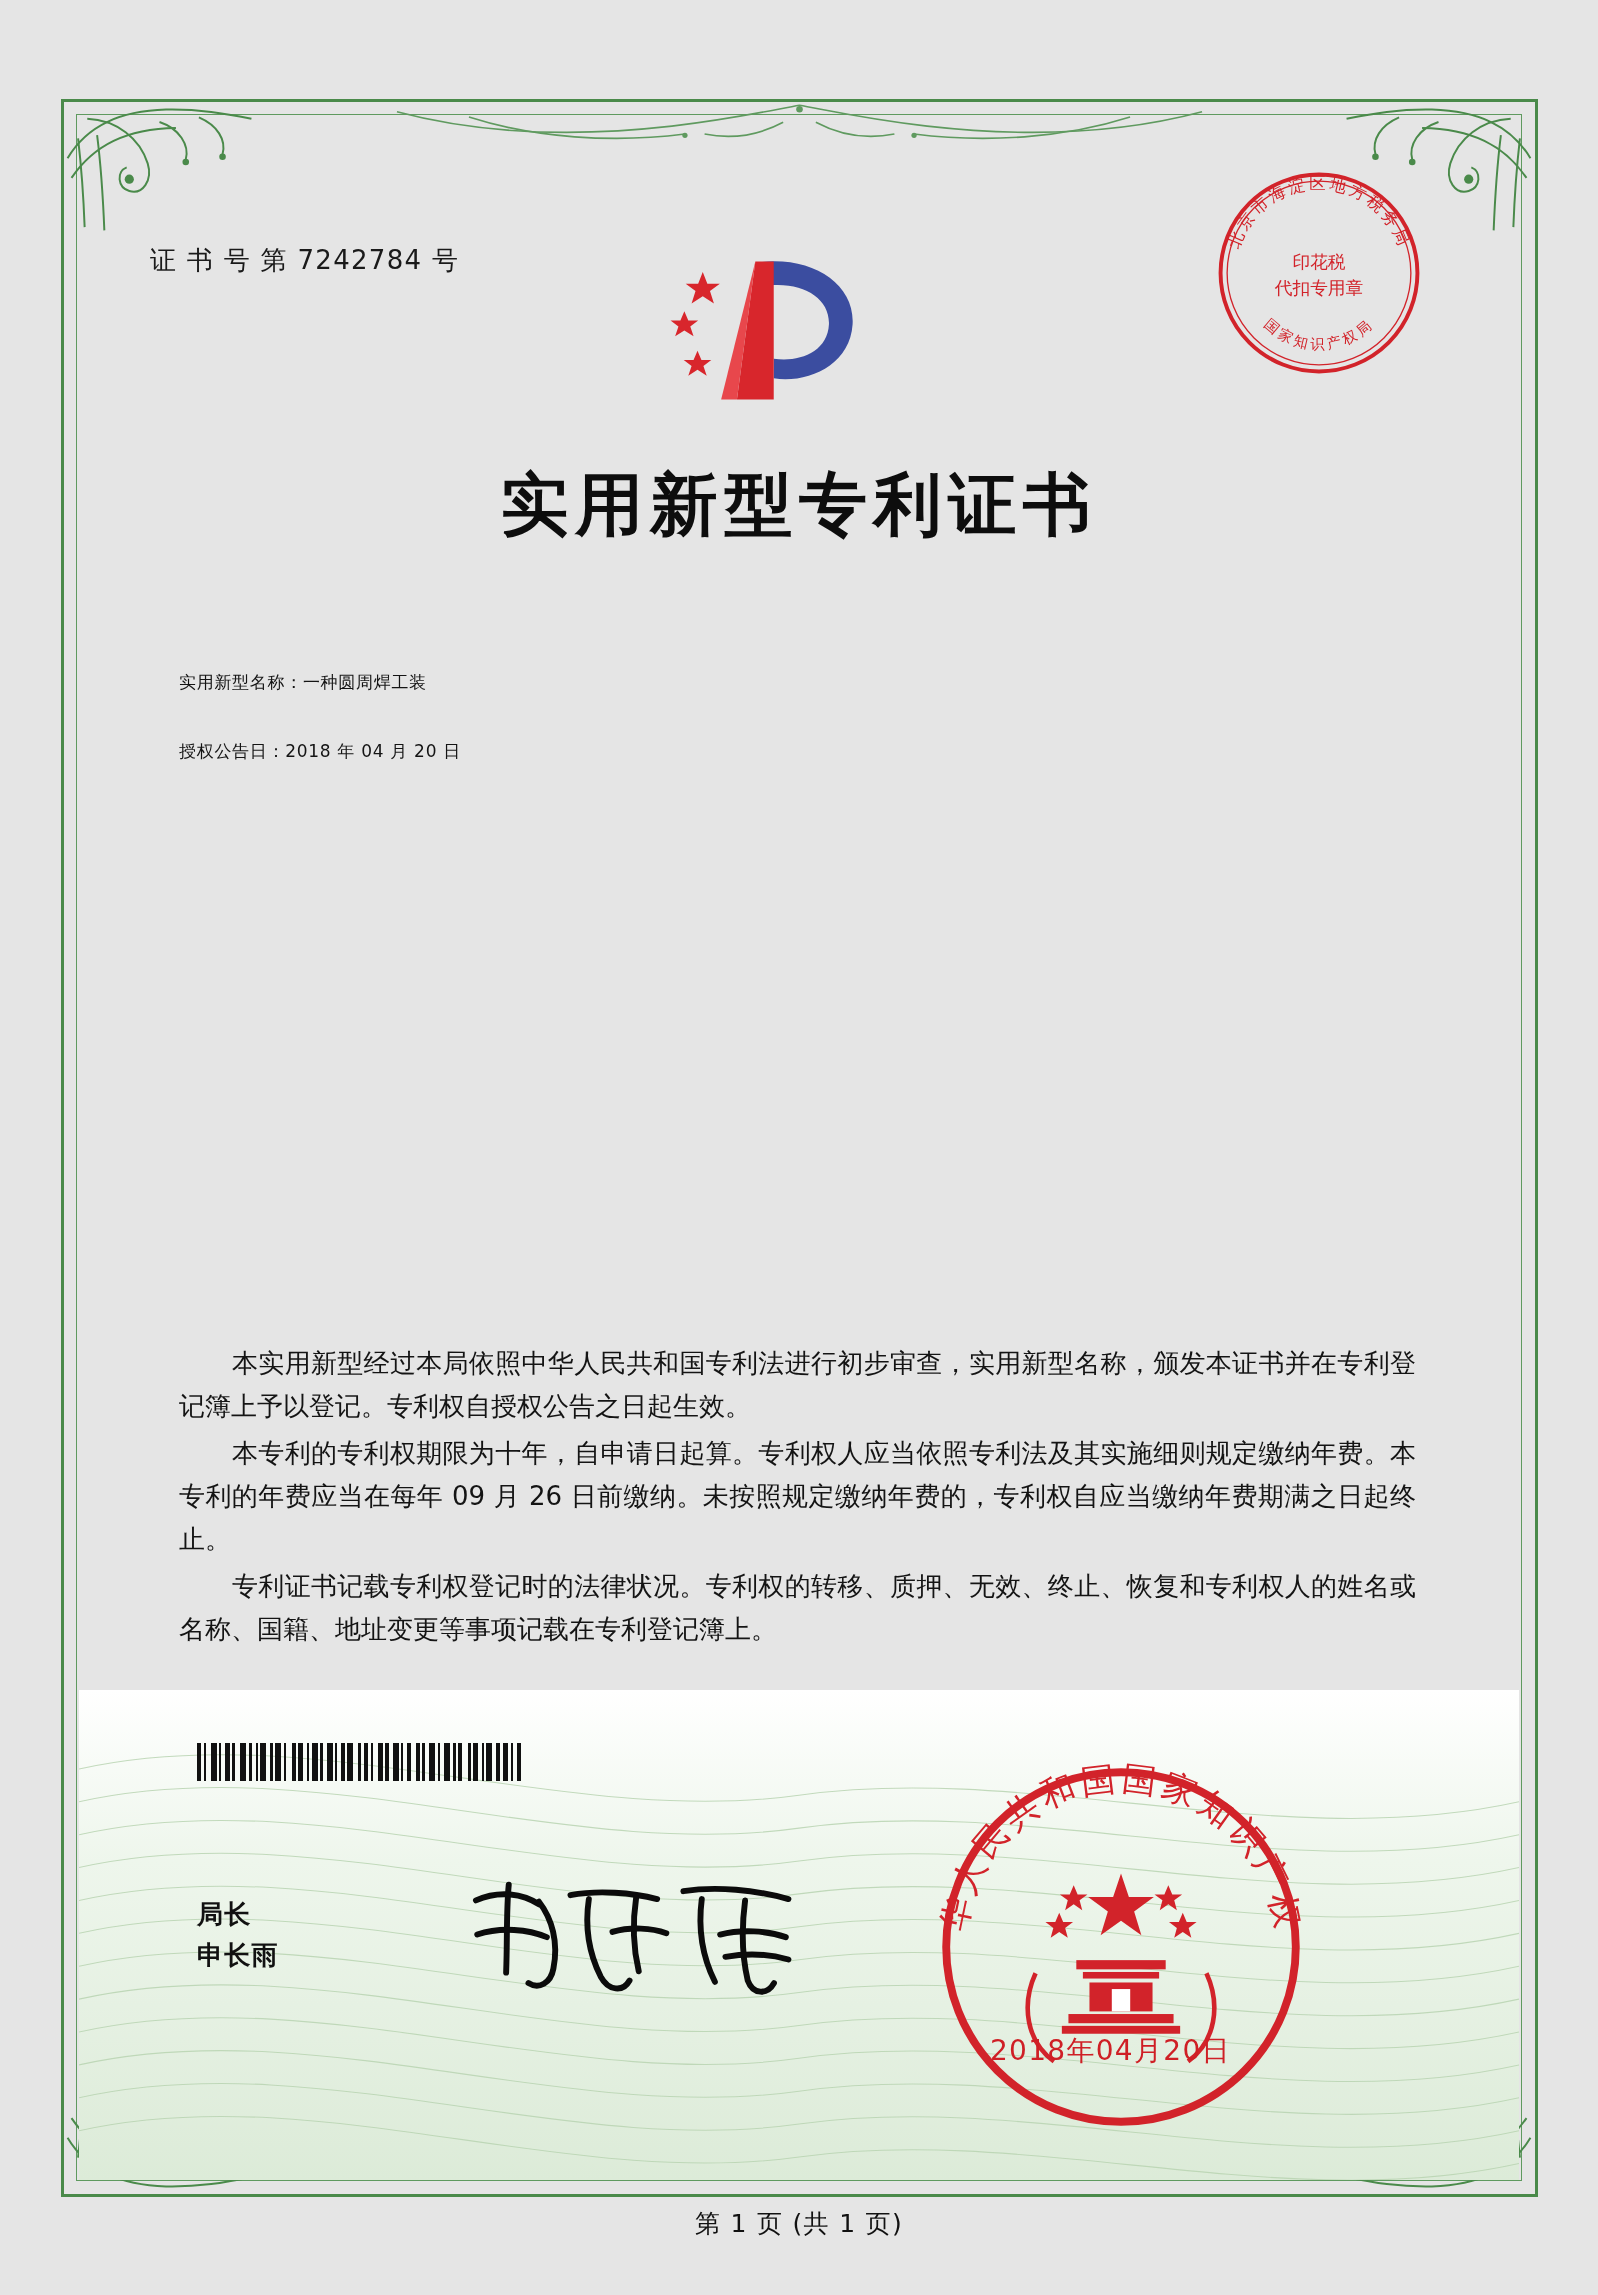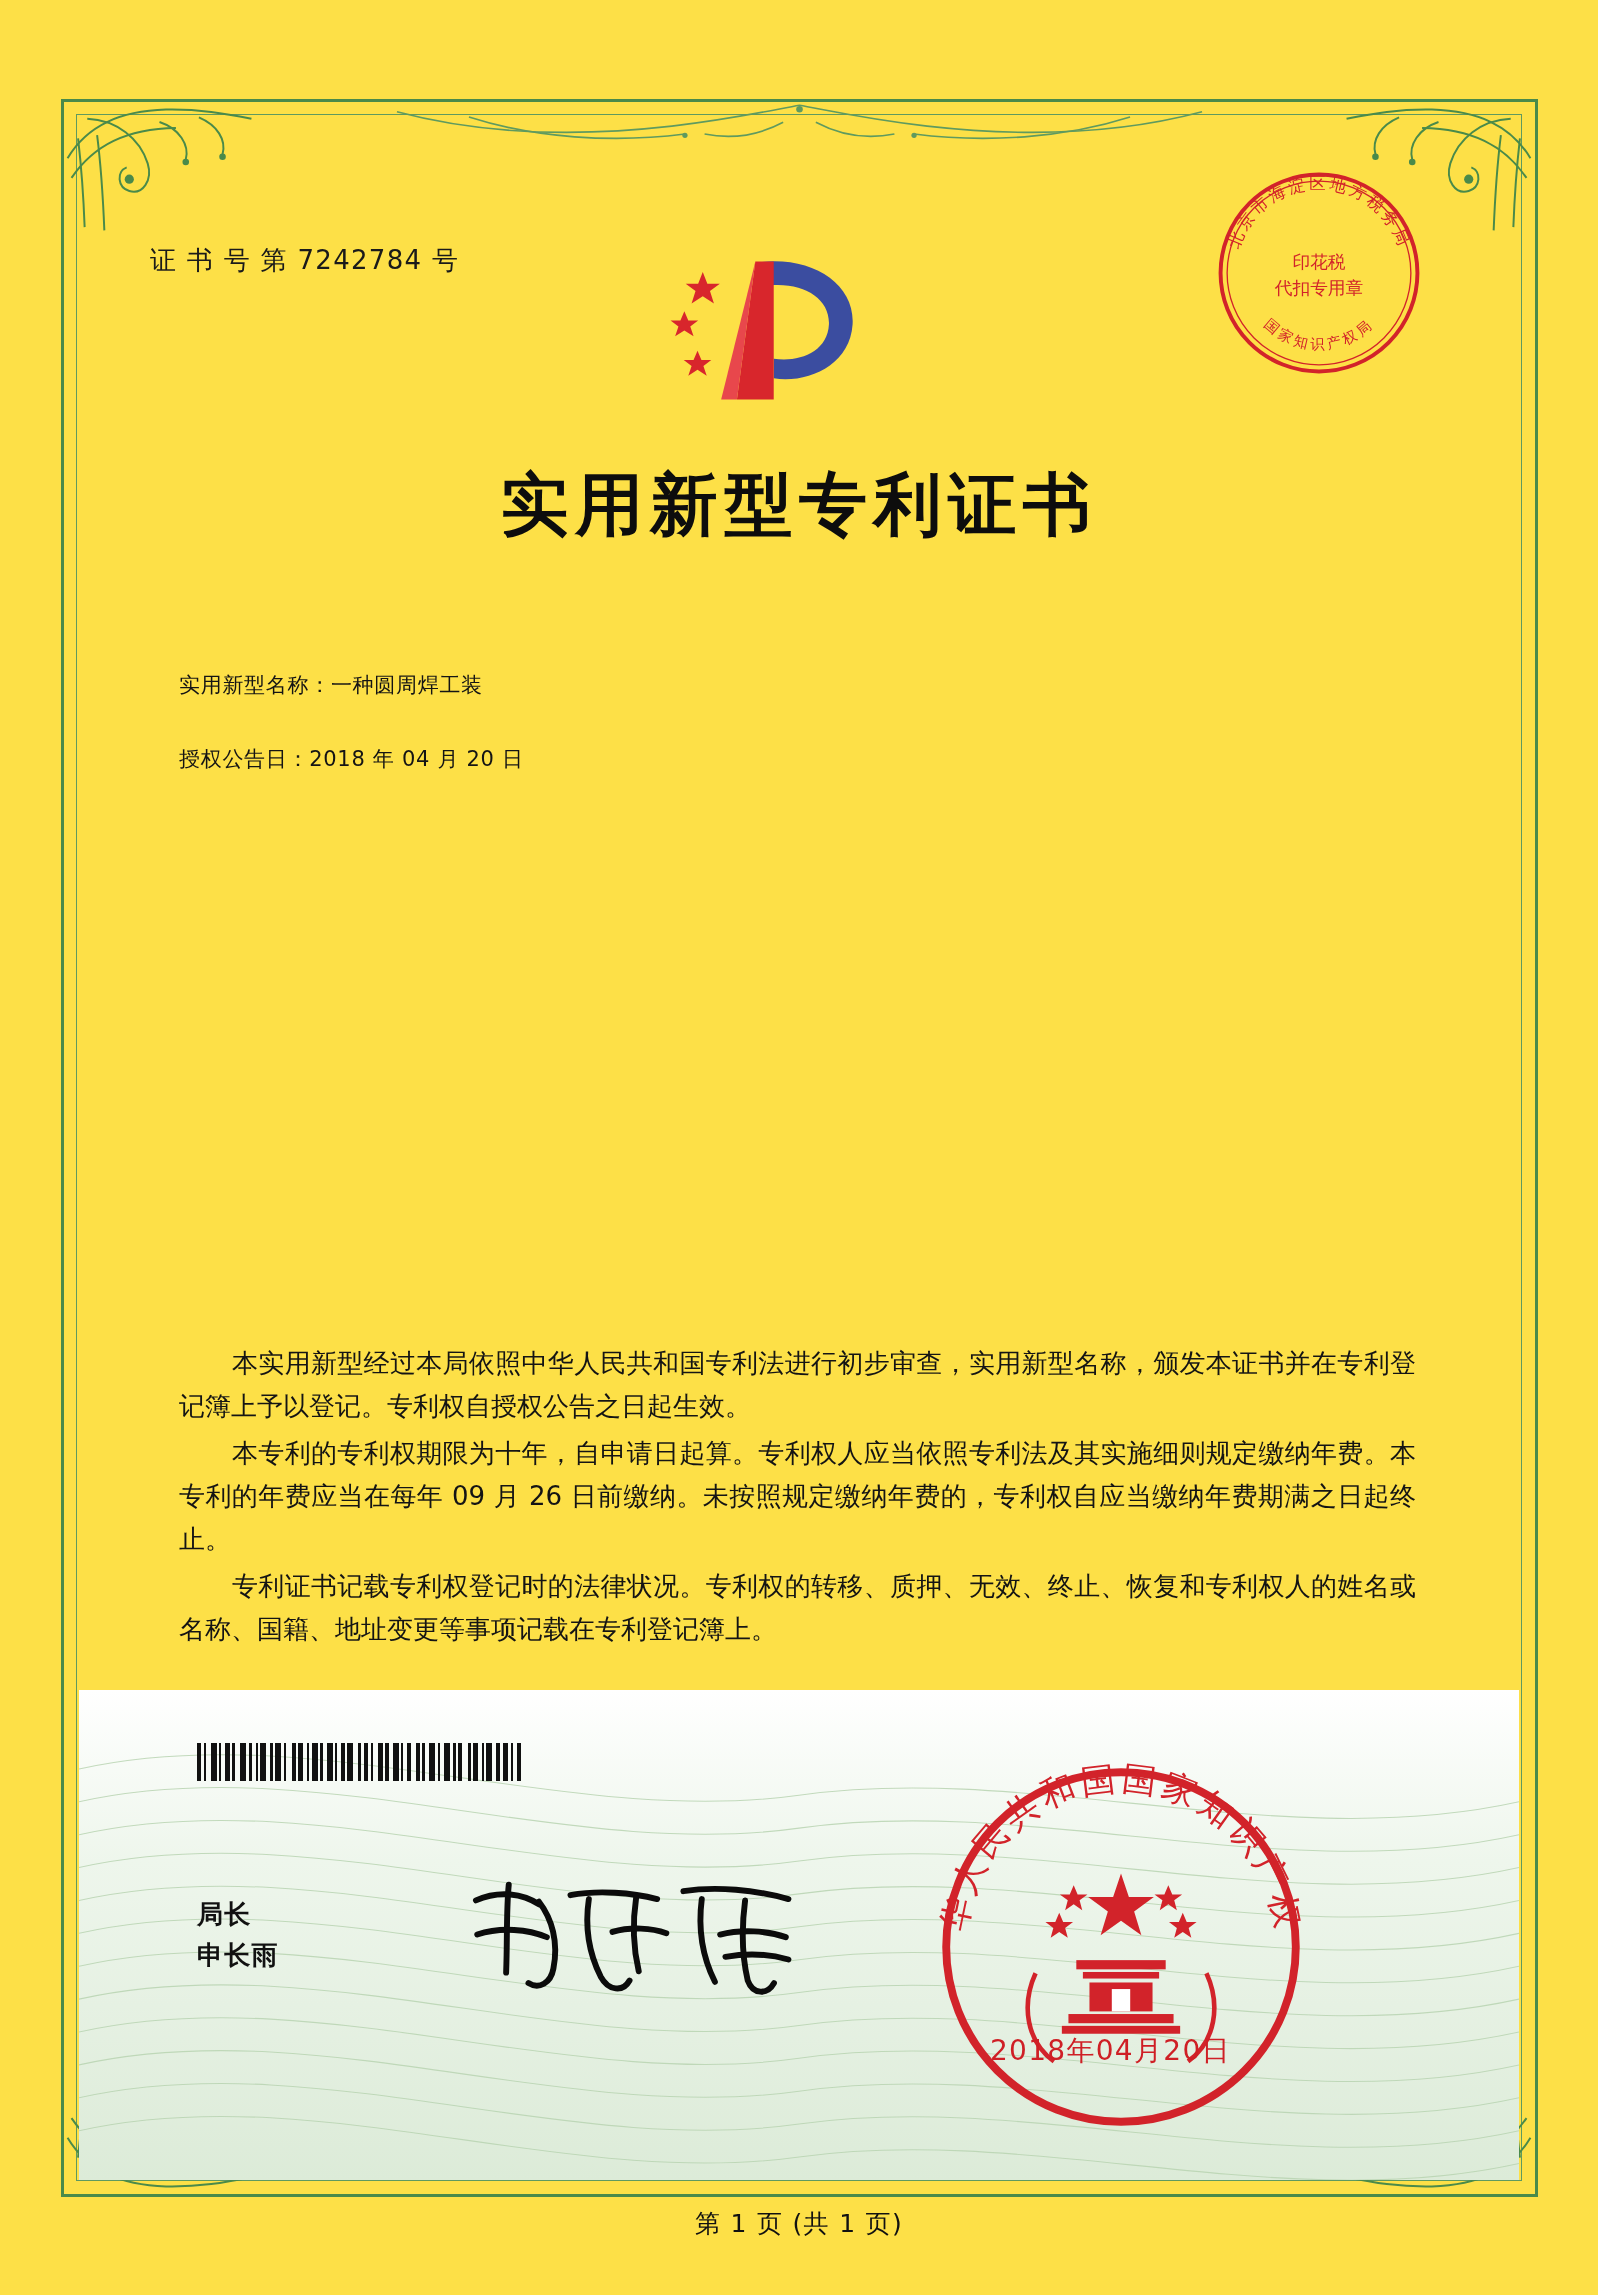--- a/index.html
+++ b/index.html
@@ -7,21 +7,21 @@
     padding: 0;
     background: #ffffff;
   }
   body {
     font-family: "DejaVu Sans", "Liberation Sans", sans-serif;
   }
   #page {
     position: relative;
     width: 1598px;
     height: 2295px;
-    background: #fde047;
+    background: #e5e5e5;
     overflow: hidden;
   }
 
   
   .border-outer {
     position: absolute;
     left: 61px;
     top: 99px;
     width: 1477px;
     height: 2098px;
@@ -121,21 +121,21 @@
   .fields {
     position: absolute;
     left: 179px;
     top: 671px;
     width: 1250px;
   }
   .field-row {
     display: flex;
     align-items: baseline;
     margin-bottom: 45px;
-    font-size: 21px;
+    font-size: 17px;
     color: #141414;
     line-height: 1.4;
   }
   .field-label {
     white-space: pre;
     letter-spacing: 0.7px;
   }
   .field-value {
     letter-spacing: 0.7px;
     white-space: pre;

